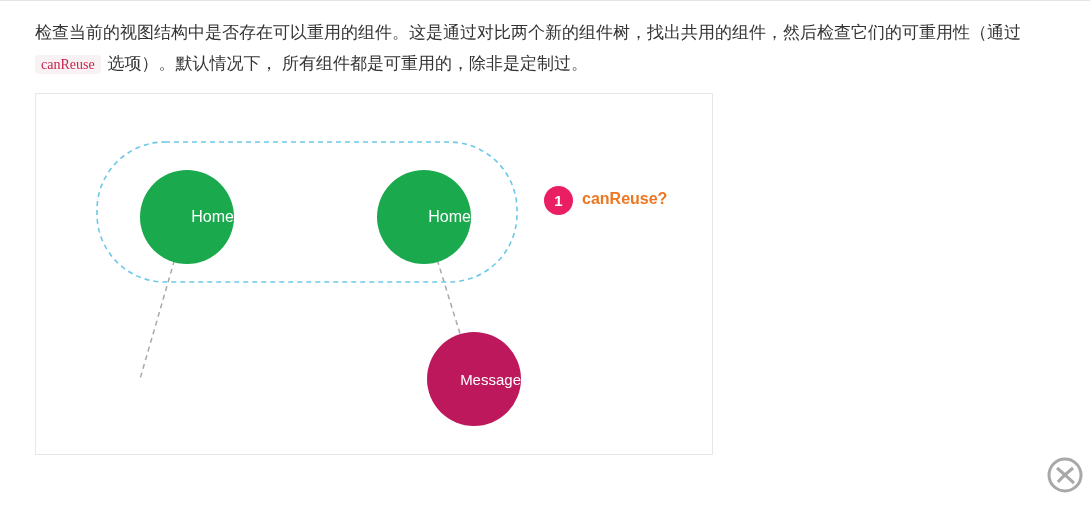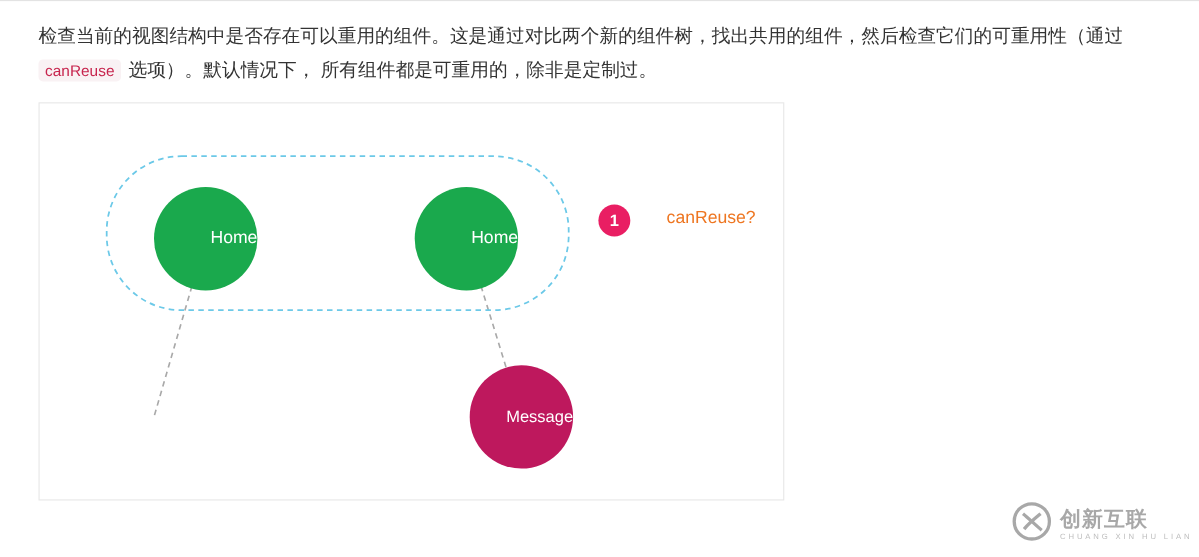--- a/index.html
+++ b/index.html
@@ -22,21 +22,21 @@
     border-top: 1px solid #e3e3e3;
     width: 100%;
   }
   .intro {
     font-size: 17px;
     color: #333;
     line-height: 31px;
     margin: 16px 35px 0 35px;
   }
   .code {
-    font-family: Liberation Sans, sans-serif;
+    font-family: Liberation Serif, serif;
     font-size: 14px;
     color: #c7254e;
     background: #f9f2f4;
     padding: 2px 6px;
     border-radius: 4px;
     margin-right: 2px;
   }
   .diagram {
     position: relative;
     width: 678px;
@@ -68,23 +68,23 @@
     border-radius: 50%;
     color: #fff;
     font-size: 15px;
     font-weight: bold;
     display: flex;
     align-items: center;
     justify-content: center;
   }
   .annotation {
     position: absolute;
-    left: 570px; top: 96px;
+    left: 546px; top: 96px;
     font-size: 16px;
-    font-weight: 400;
+    font-weight: 700;
   }
   .watermark {
     position: absolute;
     right: 6px; bottom: 8px;
     display: flex;
     align-items: center;
     gap: 7px;
   }
   .wm-name {
     font-size: 19px;
@@ -141,19 +141,15 @@
   </div>
 
   <div class="watermark">
     <span>
       <svg width="38" height="38" viewBox="0 0 38 38">
         <circle cx="19" cy="19" r="16" fill="none" stroke="#a8a8a8" stroke-width="3"></circle>
         <path d="M11 12 C 16 16, 22 22, 28 27" stroke="#a8a8a8" stroke-width="3" fill="none"></path>
         <path d="M27 12 C 21 17, 16 21, 12 26" stroke="#a8a8a8" stroke-width="3" fill="none"></path>
       </svg>
     </span>
-    <span class="wm-text">
-      <span class="wm-name" style="display:block">创新互联</span>
-      <span class="wm-sub" style="display:block">CHUANG XIN HU LIAN</span>
-    </span>
   </div>
 
 </div>
 
 </body></html>

